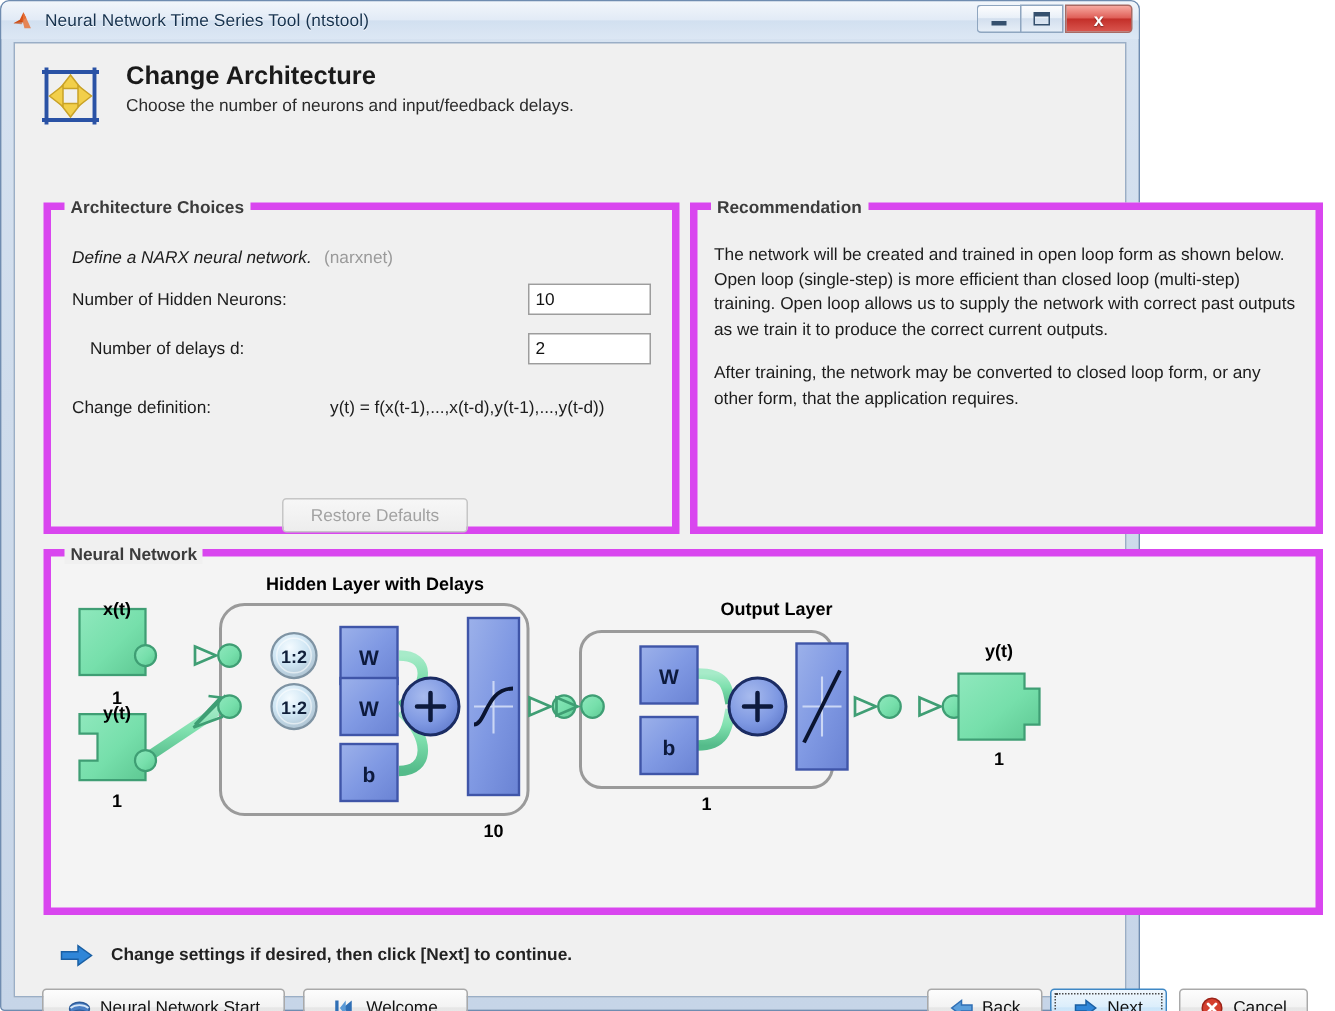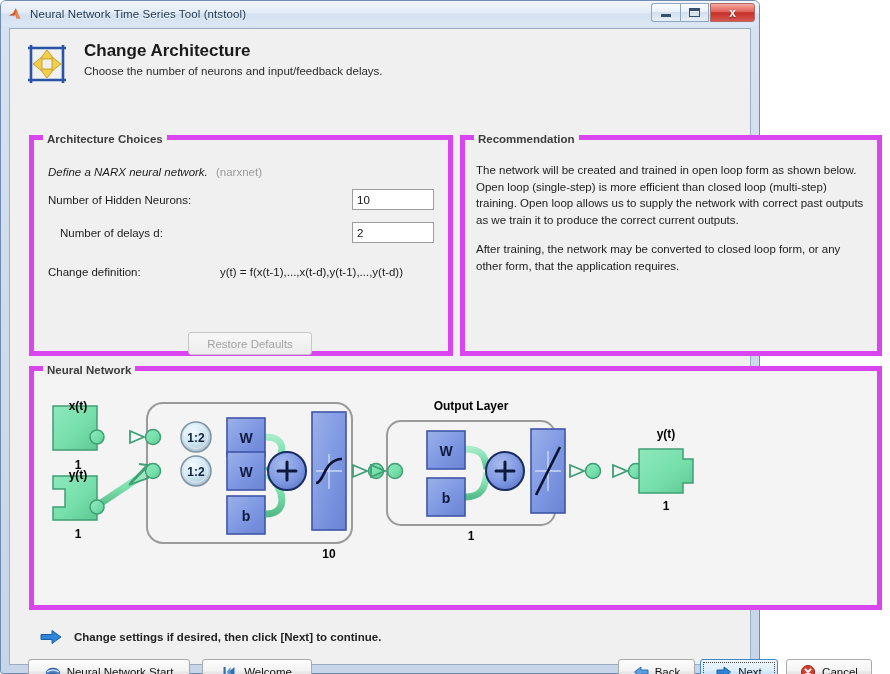--- a/index.html
+++ b/index.html
@@ -397,23 +397,24 @@
           </g>
         </svg>
 
         
         <span class="net-label" style="left:21px; top:20px; width:44px;">x(t)</span>
         <span class="net-label" style="left:21px; top:79px; width:44px;">1</span>
 
         <span class="net-label" style="left:21px; top:89px; width:44px;">y(t)</span>
         <span class="net-label" style="left:21px; top:148px; width:44px;">1</span>
 
+        <span class="net-label" style="left:110px; top:3px; width:210px;">Hidden Layer with Delays</span>
         <span class="net-label" style="left:258px; top:168px; width:72px;">10</span>
 
-        <span class="net-label" style="left:352px; top:20px; width:168px;">Output Layer</span>
+        <span class="net-label" style="left:352px; top:20px; width:168px;text-align:right;">Output Layer</span>
         <span class="net-label" style="left:400px; top:150px; width:72px;">1</span>
 
         <span class="net-label" style="left:606px; top:48px; width:50px;">y(t)</span>
         <span class="net-label" style="left:606px; top:120px; width:50px;">1</span>
       </div>
     </div>
 
     <div id="status-row">
       <svg id="status-arrow" viewBox="0 0 22 16">
         <path d="M1 5.5 H12 V1.5 L21 8 L12 14.5 V10.5 H1 Z" fill="#2f86d8" stroke="#1a5fa3" stroke-width="1"></path>

